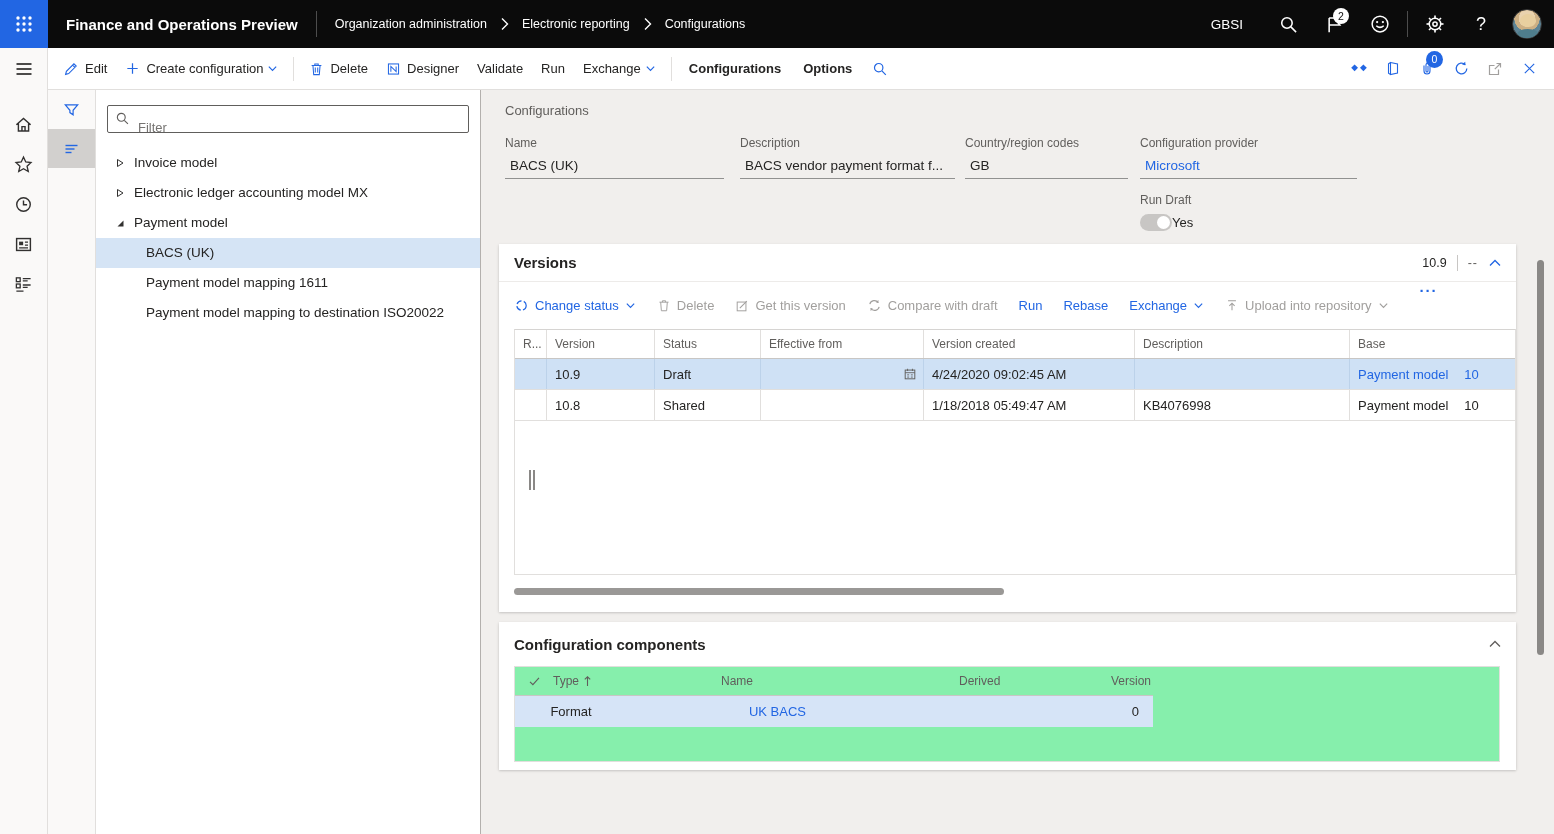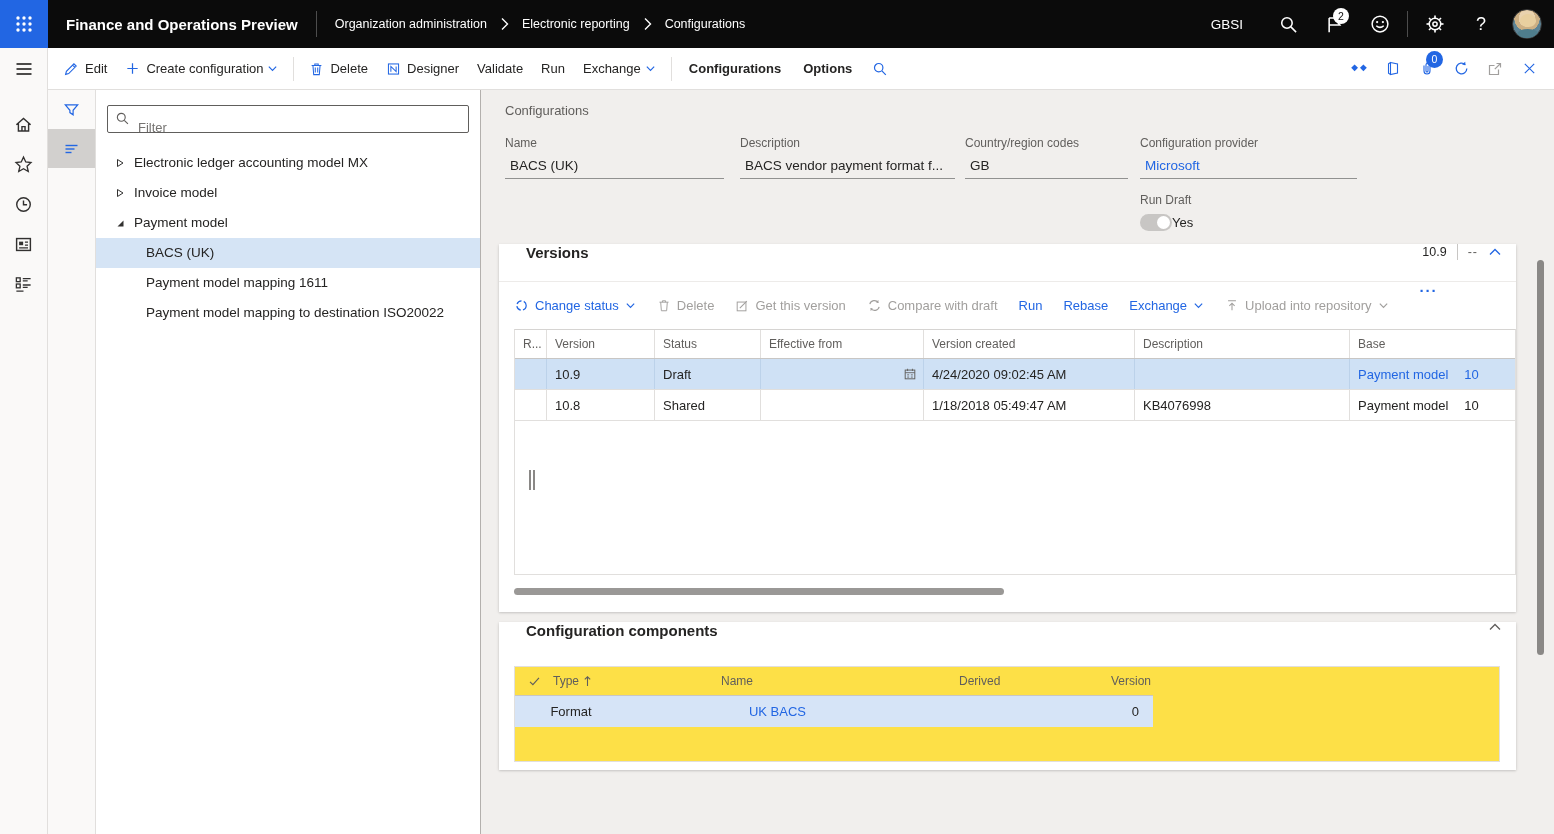--- a/index.html
+++ b/index.html
@@ -74,21 +74,21 @@
   .f-provider { width:217px; }
   .f-label { font-size:12px; color:#605e5c; margin-bottom:5px; }
   .f-value { font-size:13.5px; padding:3px 2px 5px 5px; border-bottom:1px solid #919190; white-space:nowrap; overflow:hidden; }
   .f-value.link { color:#2266E3; cursor:pointer; }
   .rundraft { margin-top:13px; }
   .toggle-row { display:flex; align-items:center; margin-top:7px; }
   .toggle { width:32px; height:17px; border-radius:9px; background:#c8c6c4; position:relative; cursor:pointer; }
   .toggle .knob { position:absolute; right:2px; top:2px; width:13px; height:13px; border-radius:50%; background:#fff; }
 
   .card { background:#fff; margin-left:18px; width:1017px; box-shadow:0 0.6px 1.8px rgba(0,0,0,.1), 0 1.2px 3.6px rgba(0,0,0,.12); }
-  .card-head { height:38px; display:flex; align-items:flex-start; padding:0 14px 0 27px; }
+  .card-head { height:38px; display:flex; align-items:center; padding:0 14px 0 15px; }
   .card-title { font-size:15px; font-weight:700; }
   .ch-right { margin-left:auto; display:flex; align-items:center; gap:10px; }
   .ver-badge { font-size:12.5px; color:#252423; }
   .ch-div { width:1px; height:16px; background:#c8c6c4; }
   .ch-dash { font-size:12.5px; color:#605e5c; letter-spacing:1px; cursor:pointer; }
   .ch-chev { color:#2266E3; cursor:pointer; display:flex; }
   .ch-chev.gray { color:#605e5c; }
 
   .versions-card { margin-top:0; height:368px; }
   .versions-card .card-head { border-bottom:1px solid #edebe9; }
@@ -113,21 +113,21 @@
   .base-num.blue { color:#2266E3; }
   .vg-empty { height:153px; }
   .hscroll { margin:13px 0 0 15px; width:1002px; height:8px; position:relative; }
   .hscroll .thumb { position:absolute; left:0; top:0; width:490px; height:7px; border-radius:4px; background:#9a9896; cursor:pointer; }
 
   .iso-card { margin-top:10px; height:46px; }
   .iso-card .card-head { height:46px; }
   .comp-card { margin-top:10px; height:148px; }
   .comp-card .card-head { height:44px; }
 
-  .comp-grid { margin-left:15px; width:986px; height:96px; border:1px solid #e1dfdd; background:#fde047; }
+  .comp-grid { margin-left:15px; width:986px; height:96px; border:1px solid #e1dfdd; background:#86efac; }
   .cg-inner { width:638px; }
   .cg-row { display:flex; align-items:center; }
   .cg-row.head { height:29px; border-bottom:1px solid #c8c6c4; color:#605e5c; font-size:12px; }
   .cg-row.data { height:31px; background:#d6e4f7; }
   .g0 { width:38px; display:flex; justify-content:center; } .g1 { width:168px; } .g2 { width:230px; } .g3 { width:160px; padding-left:8px; } .g4 { width:42px; text-align:right; padding-right:14px; }
   .sort-wrap { display:inline-flex; align-items:center; gap:4px; }
   .comp-link { color:#2266E3; cursor:pointer;margin-left:42px; }
 
   .vscroll-thumb { position:absolute; right:10px; top:170px; width:7px; height:395px; border-radius:4px; background:#8a8886; cursor:pointer; }
 </style>
@@ -430,29 +430,29 @@
               </svg>
             </span>
           <input type="text" placeholder="Filter" style="">
         </div>
         <div class="tree-item">
           <span class="twisty ico">
               <svg width="10" height="12" viewBox="0 0 10 12">
                 <path d="M2.5 2.5 L8 6 L2.5 9.5 Z" stroke="#323130" stroke-width="1" fill="none"></path>
               </svg>
             </span>
-          <span>Electronic ledger accounting model MX</span>
+          <span>Invoice model</span>
         </div>
         <div class="tree-item">
           <span class="twisty ico">
               <svg width="10" height="12" viewBox="0 0 10 12">
                 <path d="M2.5 2.5 L8 6 L2.5 9.5 Z" stroke="#323130" stroke-width="1" fill="none"></path>
               </svg>
             </span>
-          <span>Invoice model</span>
+          <span>Electronic ledger accounting model MX</span>
         </div>
         <div class="tree-item">
           <span class="twisty ico">
               <svg width="10" height="12" viewBox="0 0 10 12">
                 <path d="M8.5 3.5 V9.5 H2.5 Z" fill="#323130"></path>
               </svg>
             </span>
           <span>Payment model</span>
         </div>
         <div class="tree-item child sel">

